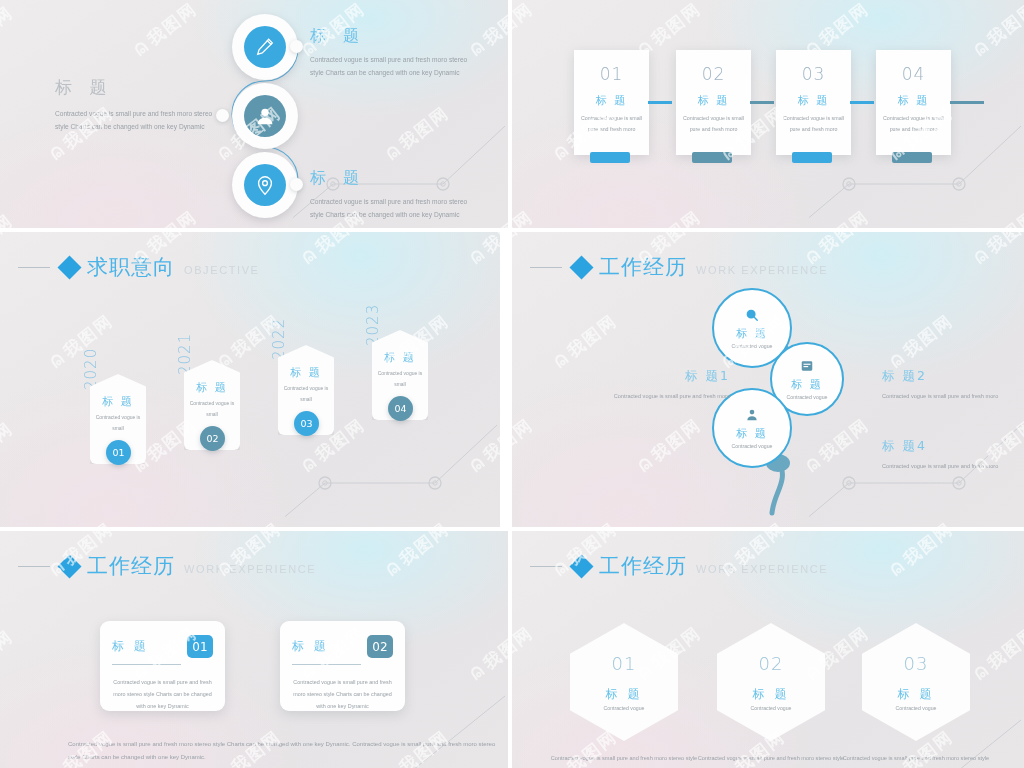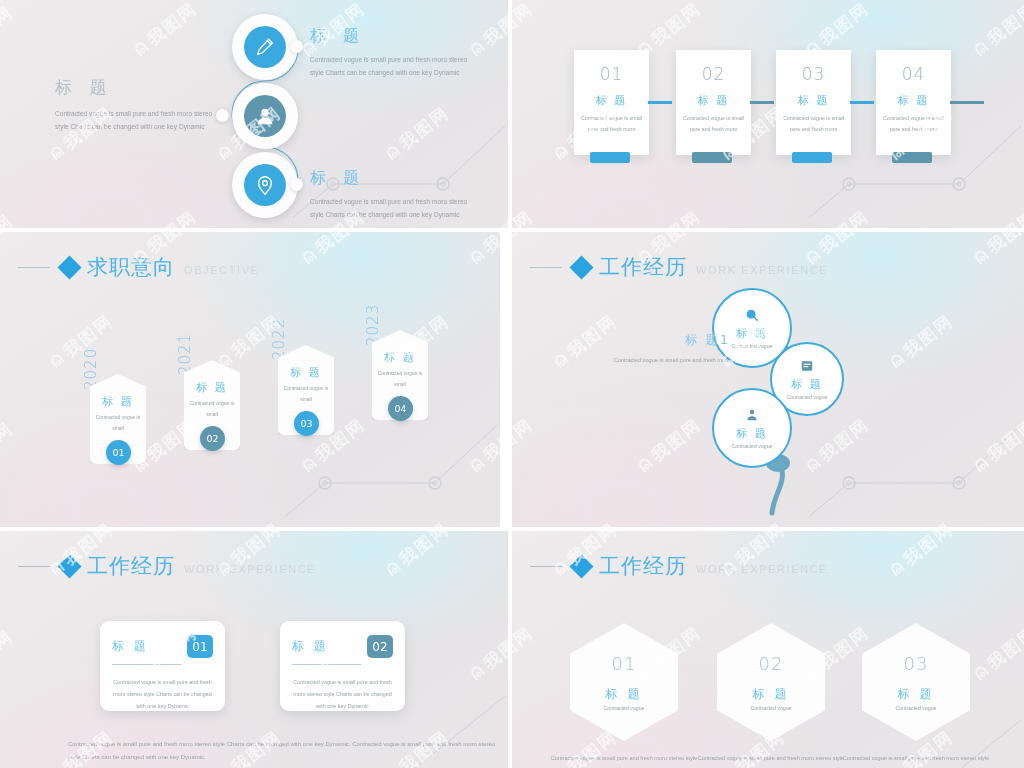--- a/index.html
+++ b/index.html
@@ -92,21 +92,21 @@
                font-family:"DejaVu Sans","Liberation Sans",sans-serif;}
 
   
   .bub { position:absolute; border-radius:50%; background:#fefefe; border:2px solid #3fabdd;
          display:flex; flex-direction:column; align-items:center; justify-content:center; }
   .bub .cn { font-size:11px; color:#63c0ea; letter-spacing:2px;
              font-family:"DejaVu Sans","Liberation Sans",sans-serif;}
   .bub .tx { font-size:5.2px; color:#9aa2a8; margin-top:2px; }
   .mr-txt { position:absolute; width:130px; }
   .mr-txt .h { font-size:12.5px; color:#7fc8ea; letter-spacing:2px; margin-bottom:6px;
-               font-family:"DejaVu Sans","Liberation Sans",sans-serif;}
+               font-family:"DejaVu Sans","Liberation Sans",sans-serif;margin-top:36px;}
   .mr-txt .b { font-size:5.6px; color:#9aa2a8; line-height:2.0; }
 
   
   .bl-card { position:absolute; top:90px; width:125px; height:90px; background:#fefefe;
              border-radius:9px; box-shadow:0 4px 11px rgba(125,130,140,.22); padding:14px 12px 0; }
   .bl-card .row { display:flex; align-items:center; justify-content:space-between; }
   .bl-card .cn { font-size:12px; color:#6cc3ea; letter-spacing:3px;
                  font-family:"DejaVu Sans","Liberation Sans",sans-serif;}
   .bl-card .badge { width:26px; height:23px; border-radius:5px; color:#fff; font-size:12px;
                     display:flex; align-items:center; justify-content:center;
@@ -334,20 +334,28 @@
           <circle cx="12" cy="7" r="4"></circle>
             <path d="M4 21c0-4.4 3.6-7 8-7s8 2.6 8 7z"></path>
         </svg>
       </span>
       <div class="cn">标 题</div>
       <div class="tx">Contracted vogue</div>
     </div>
 
     <div class="mr-txt" style="left:88px;top:100px;text-align:right">
       <div class="h">标 题1</div>
+      <div class="b">Contracted vogue is small pure and fresh moro</div>
+    </div>
+    <div class="mr-txt" style="left:370px;top:100px">
+      <div class="h">标 题2</div>
+      <div class="b">Contracted vogue is small pure and fresh moro</div>
+    </div>
+    <div class="mr-txt" style="left:370px;top:170px">
+      <div class="h">标 题4</div>
       <div class="b">Contracted vogue is small pure and fresh moro</div>
     </div>
   </div>
 
   <div class="panel p-bl">
     <div class="sec-head">
       <div class="sec-rule"></div>
       <div class="sec-diamond"></div>
       <div class="sec-cn">工作经历</div>
       <div class="sec-en">WORK EXPERIENCE</div>

